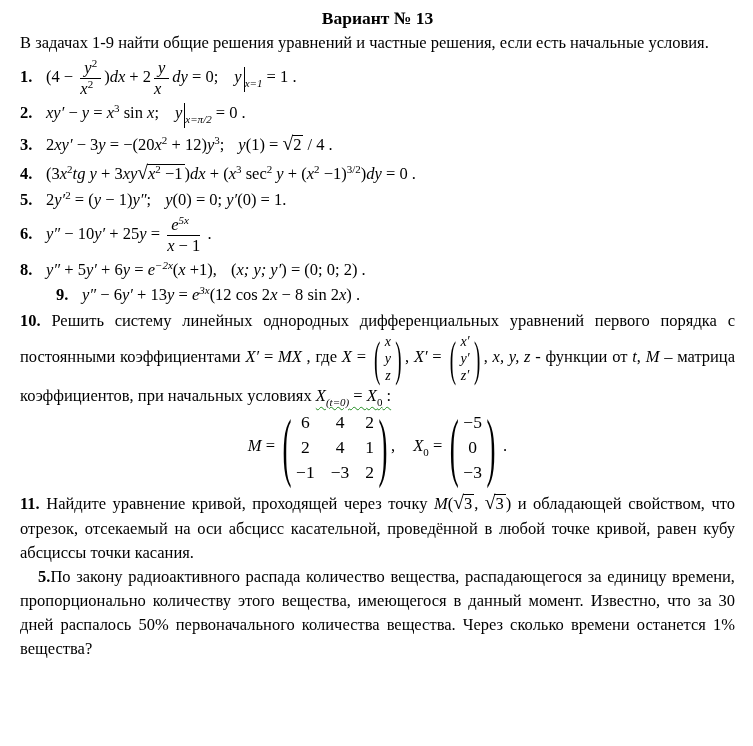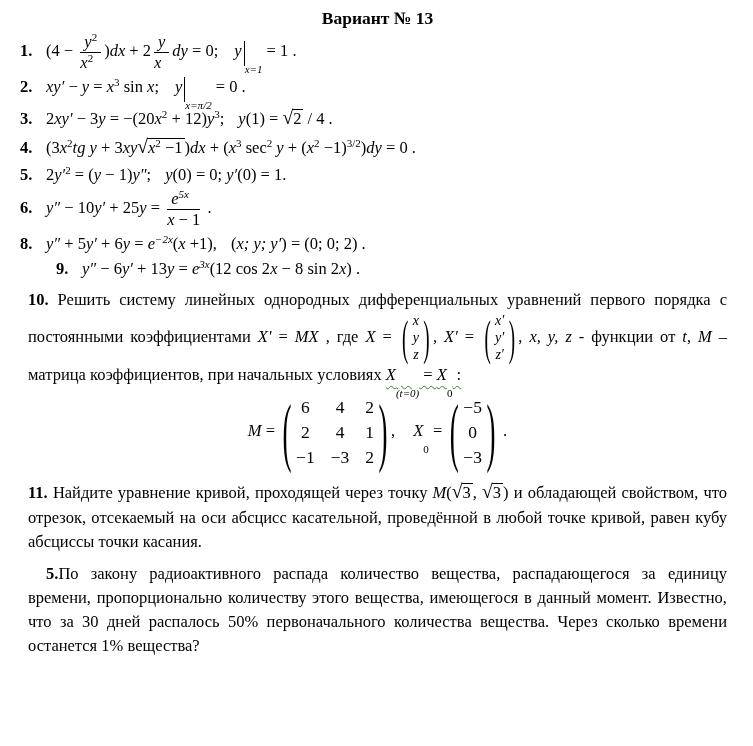--- a/index.html
+++ b/index.html
@@ -3,30 +3,30 @@
 <meta charset="utf-8">
 <style>
   html,body{margin:0;padding:0;background:#ffffff;}
   .page{
     width:753px;height:746px;box-sizing:border-box;
     padding:6px 18px 13px 20px;
     font-family:"Liberation Serif",serif;
     font-size:16.5px;color:#000;overflow:hidden;
   }
   .title{text-align:center;font-weight:bold;font-size:17.5px;margin:2px 0 2px;}
-  .para{margin:8px;text-align:justify;line-height:1.45;}
+  .para{margin:0;text-align:justify;line-height:1.45;}
   .intro{margin:1px 0 3px;}
   .pnum{font-weight:bold;}
   .prob{margin:3px 0;white-space:nowrap;line-height:1.35;}
   .prob .pnum{display:inline-block;min-width:26px;}
   .prob.indent{padding-left:36px;}
   .tk{white-space:pre-wrap;}
   .i{font-style:italic;}
   .sup{font-size:11px;position:relative;top:-6px;}
-  .sub{font-size:11px;position:relative;top:17px;}
+  .sub{font-size:11px;position:relative;top:5px;}
   .frac{display:inline-block;vertical-align:middle;text-align:left;margin:0 3px;line-height:1.12;}
   .fnum{display:block;border-bottom:1px solid #000;padding:1px 4px 1px;}
   .fden{display:block;padding-top:1px;}
   .sqrtw{white-space:nowrap;display:inline-block;}
   .rad{font-size:1.18em;}
   .radc{border-top:1px solid #000;padding:0 2px 0 1px;margin-left:-1px;display:inline-block;line-height:1.15;}
   .ebar{display:inline-block;width:1px;height:25px;background:#000;vertical-align:-10px;margin-left:2px;}
   .hsp{display:inline-block;}
   .vec,.mat{display:inline-flex;align-items:center;vertical-align:middle;margin:0 2px;}
   .mgrid{display:grid;column-gap:16px;row-gap:0;text-align:center;padding:0 3px;}
@@ -39,20 +39,21 @@
   .g{text-decoration:underline;text-decoration-style:wavy;text-decoration-color:#1f8b1f;text-decoration-thickness:1px;text-underline-offset:5px;}
   .matline{text-align:center;margin:2px 0 4px;line-height:1.2;white-space:nowrap;}
   .p12{text-indent:18px;}
 </style>
 </head>
 <body>
 
 <div class="page">
   <div class="title">Вариант № 13</div>
 
+  <p class="para intro">В задачах 1-9 найти общие решения уравнений и частные решения, если есть начальные условия.</p>
 
   <div class="prob">
     <span class="pnum">1.</span><span><span class="tk ">(4 − </span><span class="frac"><span class="fnum"><span class="tk i">y</span><span class="tk sup">2</span></span><span class="fden"><span class="tk i">x</span><span class="tk sup">2</span></span></span><span class="tk ">)</span><span class="tk i">dx</span><span class="tk "> + 2</span><span class="frac"><span class="fnum"><span class="tk i">y</span></span><span class="fden"><span class="tk i">x</span></span></span><span class="tk i">dy</span><span class="tk "> = 0;</span><span class="hsp" style="width: 16px;"></span><span class="tk i">y</span><span class="ebar"></span><span class="tk sub i">x=1</span><span class="tk "> = 1 .</span></span>
   </div>
 
   <div class="prob">
     <span class="pnum">2.</span><span><span class="tk i">xy′</span><span class="tk "> − </span><span class="tk i">y</span><span class="tk "> = </span><span class="tk i">x</span><span class="tk sup">3</span><span class="tk "> sin </span><span class="tk i">x</span><span class="tk ">;</span><span class="hsp" style="width: 16px;"></span><span class="tk i">y</span><span class="ebar"></span><span class="tk sub i">x=π/2</span><span class="tk "> = 0 .</span></span>
   </div>
 
   <div class="prob">

